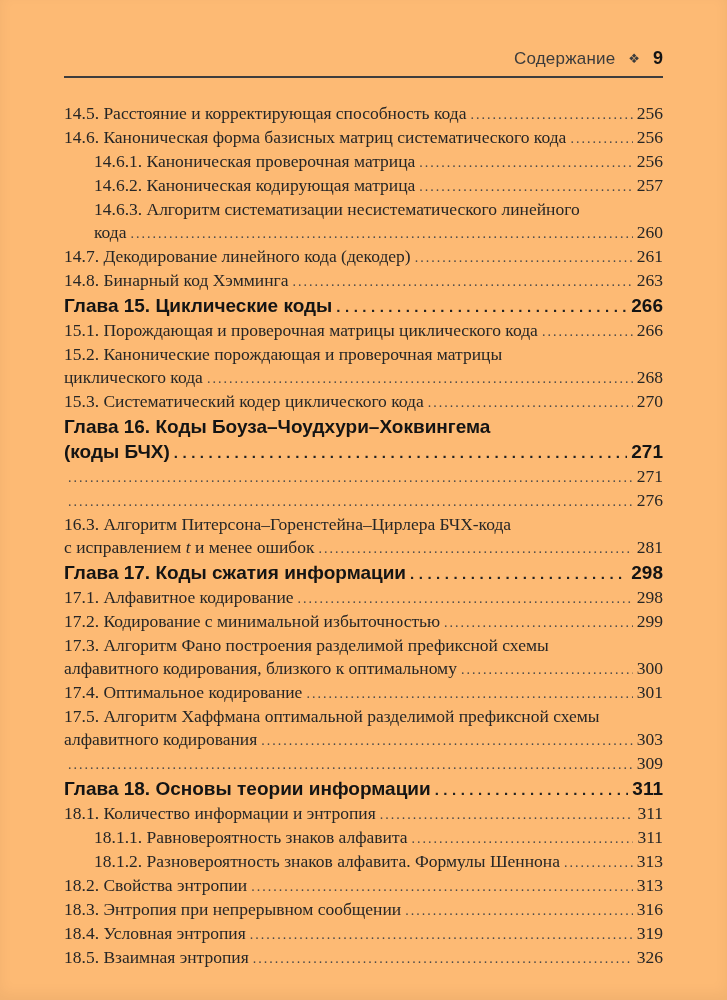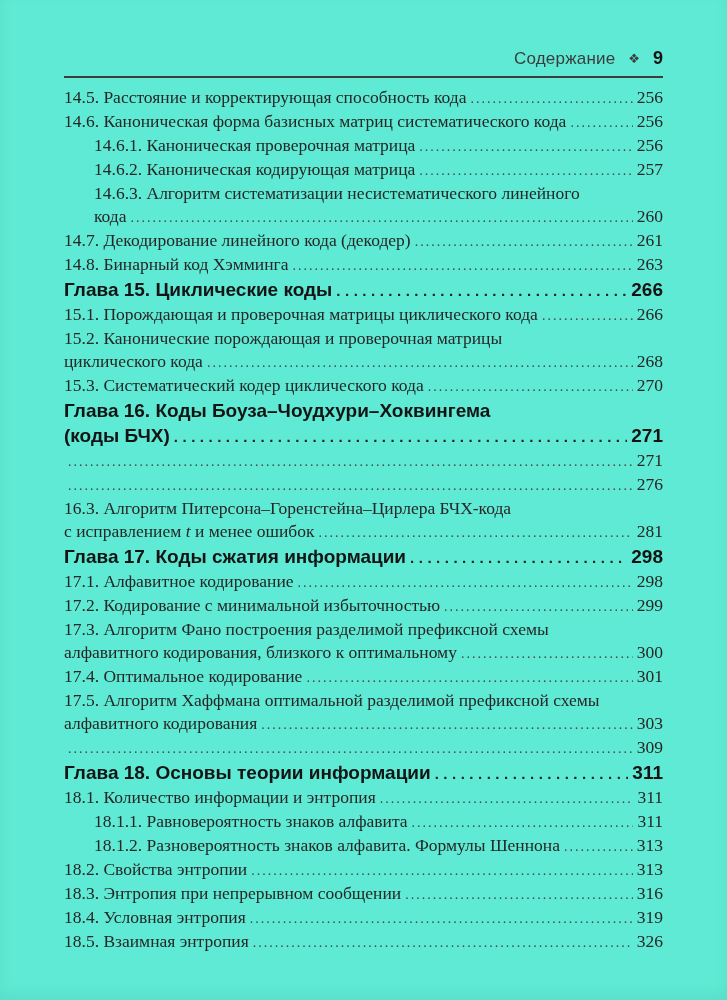--- a/index.html
+++ b/index.html
@@ -4,42 +4,42 @@
 <style>
   html, body { margin: 0; padding: 0; }
   body {
     width: 727px; height: 1000px;
     background: #f4f4f2;
     font-family: "Liberation Serif", serif;
   }
   .page {
     position: relative;
     width: 727px; height: 1000px;
-    background: #5eead4;
+    background: #fdba74;
     overflow: hidden;
     box-shadow: inset 0 -6px 14px rgba(0,0,0,0.05);
   }
   .header {
     position: absolute;
     left: 64px; top: 48px; width: 599px;
     display: flex;
     justify-content: flex-end;
     align-items: baseline;
     gap: 13px;
     padding-bottom: 7px;
     border-bottom: 2px solid #3d3d3d;
     font-family: "Liberation Sans", sans-serif;
   }
   .header .title { font-size: 17px; color: #3c3c3c; letter-spacing: 0.2px; }
   .header .sep   { font-size: 13px; color: #3c3c3c; transform: translateY(-1px); }
   .header .pnum  { font-size: 18px; font-weight: bold; color: #141414; }
 
   .toc {
     position: absolute;
-    left: 64px; top: 86px; width: 599px;
+    left: 64px; top: 102px; width: 599px;
   }
   .line {
     display: flex;
     align-items: baseline;
     font-size: 17.5px;
     line-height: 23px;
     color: #262626;
   }
   .line .txt { white-space: nowrap; }
   .line .txt i { font-style: italic; }

